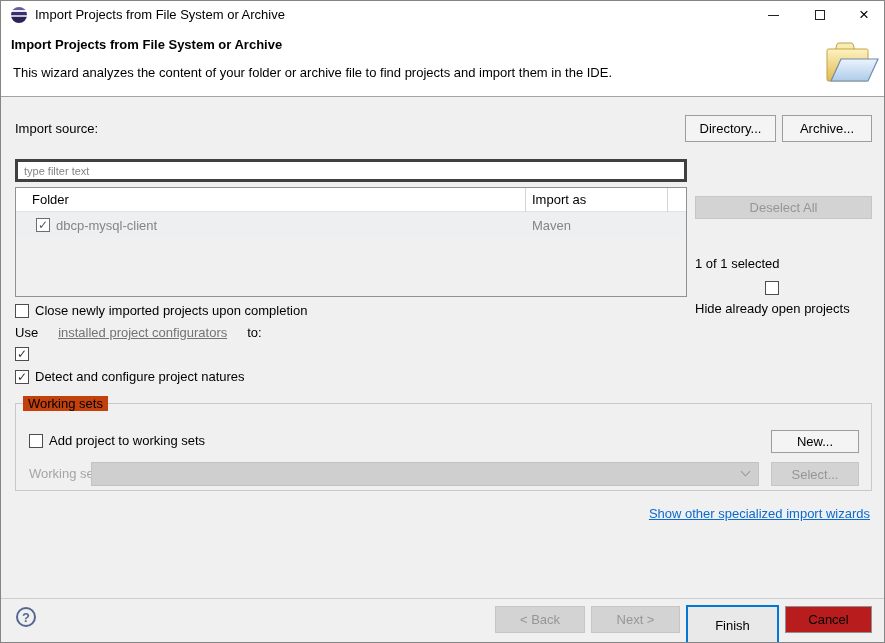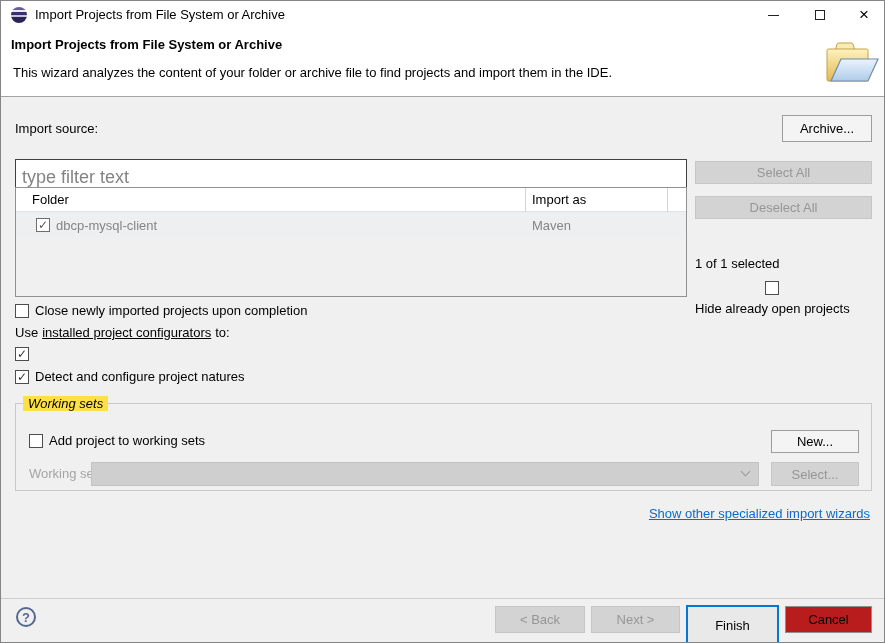--- a/index.html
+++ b/index.html
@@ -55,22 +55,22 @@
   .dcombo .chev { border-color:#9a9a9a; }
 
   .mosaic {
     display:inline-block; width:84px; height:15px; vertical-align:-3px; margin:0 1px;
     background:
       repeating-linear-gradient(0deg, rgba(255,255,255,.45) 0 8px, rgba(90,90,100,.18) 8px 16px),
       repeating-linear-gradient(90deg, #c2c2c6 0 8px, #e0e0e2 8px 16px);
   }
 
   input.filter {
-    position:absolute; border:1px solid #404040; background:#fff;
-    font-family:inherit; font-size:18px; padding:17px 6px; outline:none;
+    position:absolute; border:3px solid #404040; background:#fff;
+    font-family:inherit; font-size:11px; padding:0 6px; outline:none;
   }
   input.filter::placeholder { color:#848484; }
 
   .cb { position:absolute; display:flex; align-items:center; gap:6px; font-size:13px; cursor:pointer; }
   .cb .box {
     flex:0 0 auto; width:14px; height:14px; background:#fff; border:1px solid #4d4d4d;
     display:flex; align-items:center; justify-content:center;
     font-size:12px; line-height:1; color:#333;
   }
   .cb.dim .box { border-color:#6e6e6e; color:#555; }
@@ -82,26 +82,26 @@
   }
   .thead { position:relative; height:24px; background:#fff; border-bottom:1px solid #e2e2e2; }
   .th { position:absolute; top:0; line-height:24px; font-size:13px; }
   .th-sep { position:absolute; top:0; height:24px; width:1px; background:#d4d4d4; }
   .trow { position:relative; height:26px; background:#edeff1; display:flex; align-items:center; }
   .trow .cb { position:static; color:#858585; }
   .trow .importas { position:absolute; left:516px; color:#858585; }
 
   
   .group { position:absolute; left:14px; top:402px; width:857px; height:88px; border:1px solid #c9c9c9; }
-  .group-legend { position:absolute; left:22px; top:395px; background:#fde047; padding:0 5px; font-size:13px;font-style:italic; }
+  .group-legend { position:absolute; left:22px; top:395px; background:#c2410c; padding:0 5px; font-size:13px; }
 
   .dim-label { color:#a5a5a5; }
 
   a.link { color:#0b6ad1; text-decoration:underline; cursor:pointer; }
-  .use-line { position:absolute; left:14px; top:324px; display:flex; gap:4px; align-items:center; }
+  .use-line { position:absolute; left:14px; top:324px; display:flex; gap:20px; align-items:center; }
 
   .wizards-link { position:absolute; right:14px; top:505px; font-size:13px; }
 
   
   .footer-sep { position:absolute; left:0; top:597px; width:100%; border-top:1px solid #cdcdcd; }
   .help-btn {
     position:absolute; left:15px; top:606px; width:20px; height:20px; border-radius:50%;
     border:2px solid #56688f; color:#56688f; font-size:13px; font-weight:bold;
     display:flex; align-items:center; justify-content:center; cursor:pointer;
   }
@@ -139,20 +139,21 @@
             <stop offset="1" stop-color="#aecbe9"></stop>
         </linearGradient>
       </defs>
       <path d="M13 12 L15 5 Q15.5 4 17 4 L29 4 Q30.5 4 31 5 L33 12 Z" fill="#f7ecb4" stroke="#c5a04a" stroke-width="1"></path>
       <rect x="5" y="10" width="41" height="32" rx="1.5" fill="url(#gy)" stroke="#c5a04a" stroke-width="1"></rect>
       <path d="M9 42 L19 20 L56 20 L46 42 Z" fill="url(#gb)" stroke="#6f8cab" stroke-width="1.2"></path>
     </svg>
   </div>
 
   <span class="lbl" style="left:14px; top:114px; line-height:27px;">Import source:</span>
+  <div class="btn enabled" style="left:684px; top:114px; width:91px; height:27px;">Directory...</div>
   <div class="btn enabled" style="left:781px; top:114px; width:90px; height:27px;">Archive...</div>
 
   <input class="filter" style="left: 14px; top: 158px; width: 672px; height: 23px;" placeholder="type filter text">
 
   <div class="table">
     <div class="thead">
       <span class="th" style="left:16px;">Folder</span>
       <span class="th-sep" style="left:509px;"></span>
       <span class="th" style="left:516px;">Import as</span>
       <span class="th-sep" style="left:651px;"></span>
@@ -161,35 +162,34 @@
       <span class="cb dim" style="margin-left:20px;">
         <span class="box">
             <span>✓</span>
           </span>
         <span>dbcp-mysql-client</span>
       </span>
       <span class="importas">Maven</span>
     </div>
   </div>
 
-  <div class="btn disabled" style="left:694px; top:160px; width:177px; height:23px;">Select All</div>
   <div class="btn disabled" style="left:694px; top:195px; width:177px; height:23px;">Deselect All</div>
   <span class="lbl" style="left:694px; top:255px;">1 of 1 selected</span>
   <span class="cb" style="left:694px; top:280px;flex-direction:column;">
     <span class="box"></span>
     <span>Hide already open projects</span>
   </span>
 
   <span class="cb" style="left:14px; top:302px;">
     <span class="box"></span>
     <span>Close newly imported projects upon completion</span>
   </span>
   <span class="use-line">
     <span>Use</span>
-    <a class="link" style="color:#000000;">installed project configurators</a>
+    <a class="link" style="color:#737373;">installed project configurators</a>
     <span>to:</span>
   </span>
   <span class="cb" style="left:14px; top:346px;">
     <span class="box">
         <span>✓</span>
       </span>
   </span>
   <span class="cb" style="left:14px; top:368px;">
     <span class="box">
         <span>✓</span>

